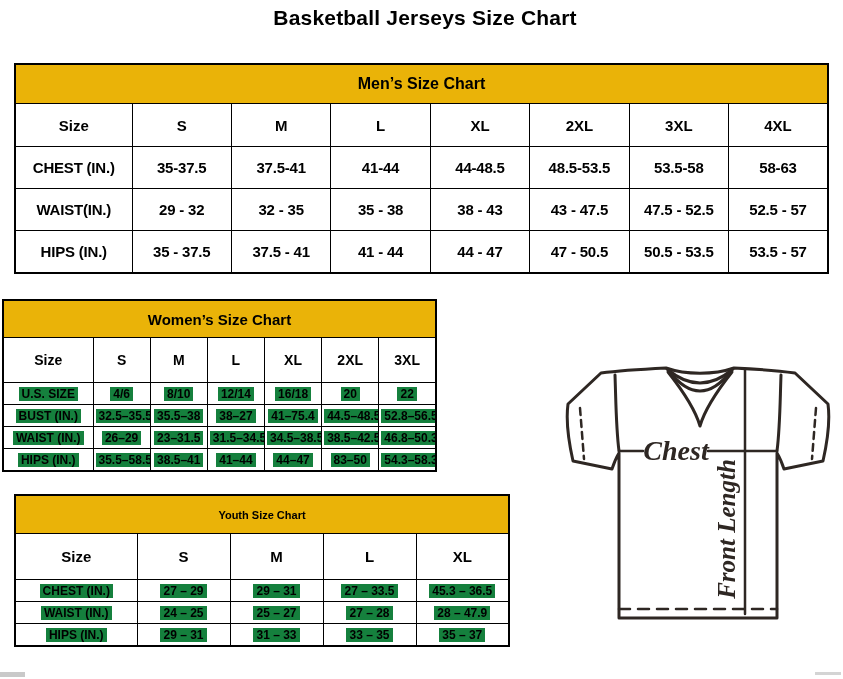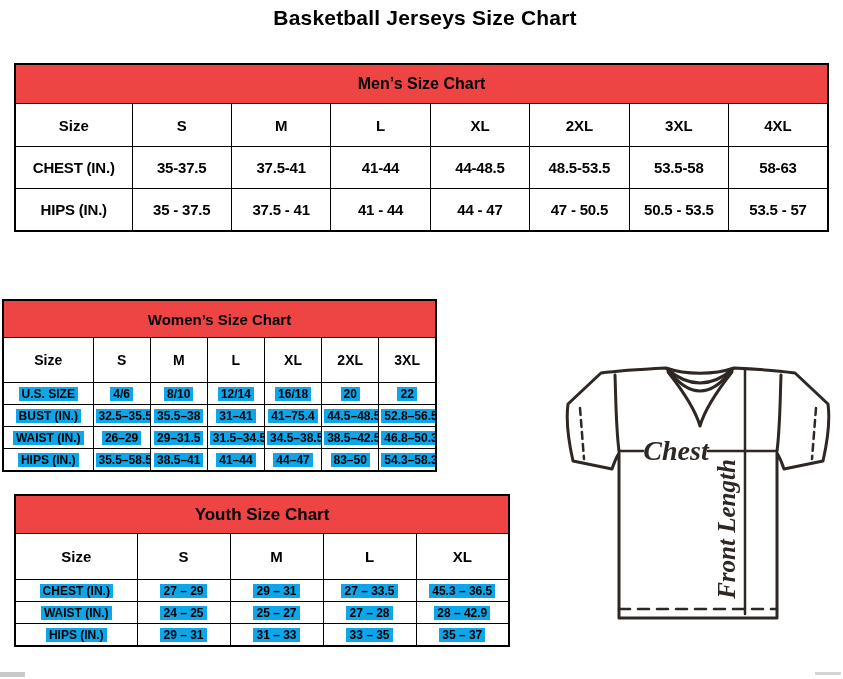--- a/index.html
+++ b/index.html
@@ -16,39 +16,39 @@
   #womens-wrap{left:2px;top:299px;width:435px;}
   #youth-wrap{left:14px;top:494px;width:496px;}
   table.sizetbl{
     border-collapse:collapse;table-layout:fixed;width:100%;
     border:2px solid #000;
   }
   table.sizetbl td{
     border:1px solid #000;text-align:center;vertical-align:middle;
     font-weight:bold;padding:0 2px;overflow:hidden;white-space:nowrap;
   }
-  td.band{background:#ef4444;border-bottom:2px solid #000;}
+  td.band{background:#eab308;border-bottom:2px solid #000;}
   
   #mens-wrap td.band{height:38px;font-size:16px;}
   #mens-wrap td.colhead{height:42px;font-size:15px;}
   #mens-wrap td.cell, #mens-wrap td.rowlabel{height:41px;font-size:15px;letter-spacing:-0.2px;}
   
   #womens-wrap td.band{height:36px;font-size:15px;}
   #womens-wrap td.colhead{height:44px;font-size:14px;}
   #womens-wrap td.cell, #womens-wrap td.rowlabel{height:21px;font-size:12px;}
   
-  #youth-wrap td.band{height:37px;font-size:17px;}
+  #youth-wrap td.band{height:37px;font-size:11px;}
   #youth-wrap td.colhead{height:45px;font-size:15px;}
   #youth-wrap td.cell, #youth-wrap td.rowlabel{height:21px;font-size:12px;}
   
   #mens-wrap col.first{width:117px;}
   #womens-wrap col.first{width:90px;}
   #youth-wrap col.first{width:122px;}
   
-  .hl-table span.hl{background:#0ea5e9;padding:0 3px;}
+  .hl-table span.hl{background:#15803d;padding:0 3px;}
   
   #jersey{position:absolute;left:556px;top:363px;width:287px;height:272px;}
   #jersey text{
     font-family:"Liberation Serif", serif;font-style:italic;font-weight:bold;fill:#2e2723;
   }
   
   .scroll-frag{position:absolute;background:#c9c9c9;}
   #frag-left{left:0;top:672px;width:25px;height:5px;}
   #frag-right{left:815px;top:672px;width:26px;height:3px;background:#d4d4d4;}
 </style>
@@ -87,20 +87,30 @@
           <td class="rowlabel">CHEST (IN.)</td>
           <td class="cell">35-37.5</td>
           <td class="cell">37.5-41</td>
           <td class="cell">41-44</td>
           <td class="cell">44-48.5</td>
           <td class="cell">48.5-53.5</td>
           <td class="cell">53.5-58</td>
           <td class="cell">58-63</td>
         </tr>
         <tr>
+          <td class="rowlabel">WAIST(IN.)</td>
+          <td class="cell">29 - 32</td>
+          <td class="cell">32 - 35</td>
+          <td class="cell">35 - 38</td>
+          <td class="cell">38 - 43</td>
+          <td class="cell">43 - 47.5</td>
+          <td class="cell">47.5 - 52.5</td>
+          <td class="cell">52.5 - 57</td>
+        </tr>
+        <tr>
           <td class="rowlabel">HIPS (IN.)</td>
           <td class="cell">35 - 37.5</td>
           <td class="cell">37.5 - 41</td>
           <td class="cell">41 - 44</td>
           <td class="cell">44 - 47</td>
           <td class="cell">47 - 50.5</td>
           <td class="cell">50.5 - 53.5</td>
           <td class="cell">53.5 - 57</td>
         </tr>
       </tbody>
@@ -136,29 +146,29 @@
           <td class="cell"><span class="hl">8/10</span></td>
           <td class="cell"><span class="hl">12/14</span></td>
           <td class="cell"><span class="hl">16/18</span></td>
           <td class="cell"><span class="hl">20</span></td>
           <td class="cell"><span class="hl">22</span></td>
         </tr>
         <tr>
           <td class="rowlabel"><span class="hl">BUST (IN.)</span></td>
           <td class="cell"><span class="hl">32.5–35.5</span></td>
           <td class="cell"><span class="hl">35.5–38</span></td>
-          <td class="cell"><span class="hl">31–41</span></td>
+          <td class="cell"><span class="hl">38–27</span></td>
           <td class="cell"><span class="hl">41–75.4</span></td>
           <td class="cell"><span class="hl">44.5–48.5</span></td>
           <td class="cell"><span class="hl">52.8–56.5</span></td>
         </tr>
         <tr>
           <td class="rowlabel"><span class="hl">WAIST (IN.)</span></td>
           <td class="cell"><span class="hl">26–29</span></td>
-          <td class="cell"><span class="hl">29–31.5</span></td>
+          <td class="cell"><span class="hl">23–31.5</span></td>
           <td class="cell"><span class="hl">31.5–34.5</span></td>
           <td class="cell"><span class="hl">34.5–38.5</span></td>
           <td class="cell"><span class="hl">38.5–42.5</span></td>
           <td class="cell"><span class="hl">46.8–50.3</span></td>
         </tr>
         <tr>
           <td class="rowlabel"><span class="hl">HIPS (IN.)</span></td>
           <td class="cell"><span class="hl">35.5–58.5</span></td>
           <td class="cell"><span class="hl">38.5–41</span></td>
           <td class="cell"><span class="hl">41–44</span></td>
@@ -194,21 +204,21 @@
           <td class="cell"><span class="hl">27 – 29</span></td>
           <td class="cell"><span class="hl">29 – 31</span></td>
           <td class="cell"><span class="hl">27 – 33.5</span></td>
           <td class="cell"><span class="hl">45.3 – 36.5</span></td>
         </tr>
         <tr>
           <td class="rowlabel"><span class="hl">WAIST (IN.)</span></td>
           <td class="cell"><span class="hl">24 – 25</span></td>
           <td class="cell"><span class="hl">25 – 27</span></td>
           <td class="cell"><span class="hl">27 – 28</span></td>
-          <td class="cell"><span class="hl">28 – 42.9</span></td>
+          <td class="cell"><span class="hl">28 – 47.9</span></td>
         </tr>
         <tr>
           <td class="rowlabel"><span class="hl">HIPS (IN.)</span></td>
           <td class="cell"><span class="hl">29 – 31</span></td>
           <td class="cell"><span class="hl">31 – 33</span></td>
           <td class="cell"><span class="hl">33 – 35</span></td>
           <td class="cell"><span class="hl">35 – 37</span></td>
         </tr>
       </tbody>
     </table>

